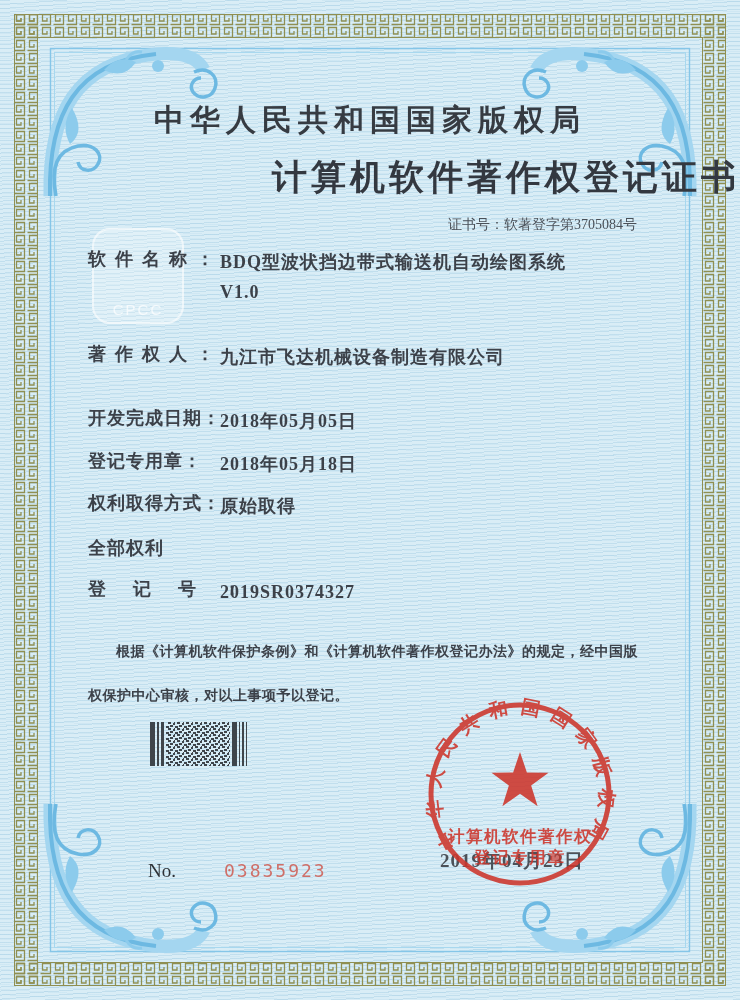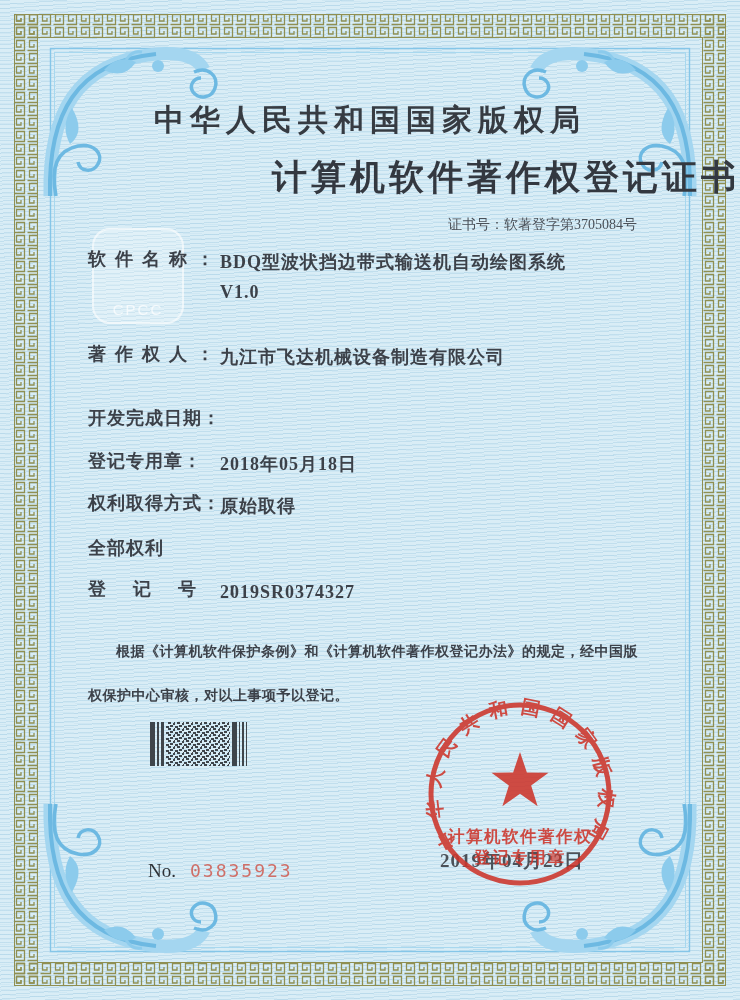--- a/index.html
+++ b/index.html
@@ -40,24 +40,24 @@
     display:flex;align-items:flex-end;justify-content:center;
     color:rgba(255,255,255,.95);font-size:15px;letter-spacing:2px;
     font-family:"Liberation Sans",sans-serif;padding-bottom:4px;box-sizing:border-box;}
 
   .barcode{position:absolute;left:150px;top:722px;}
 
   .seal{position:absolute;left:418px;top:692px;opacity:.88;z-index:4;}
   .seal-date{position:absolute;left:440px;top:848px;z-index:3;
     font-size:19px;font-weight:600;color:#4c5158;letter-spacing:1px;}
 
-  .serial{position:absolute;left:148px;top:860px;display:flex;align-items:baseline;gap:14px;}
+  .serial{position:absolute;left:148px;top:860px;display:flex;align-items:baseline;}
   .serial .prefix{font-size:19px;color:#2e3237;}
   .serial .num{font-size:18px;color:#cf6f68;
-    font-family:"DejaVu Sans Mono","Liberation Mono",monospace;letter-spacing:2px;}
+    font-family:"DejaVu Sans Mono","Liberation Mono",monospace;letter-spacing:2px;margin-left:48px;}
 </style>
 </head>
 <body>
 
 <div class="stage">
 
   <svg class="border-svg" width="740" height="1000" viewBox="0 0 740 1000">
     <defs>
       <pattern id="gk" width="13" height="13" patternUnits="userSpaceOnUse">
         <path d="M1.5,11.5 H11.5 V1.5 H3.5 V8 H8 V5" fill="none" stroke="#8f8f52" stroke-width="1.3"></path>
@@ -115,20 +115,23 @@
 
     <div class="row" style="top:342px">
       <span class="lbl ls-a">著作权人：</span>
       <div class="valwrap">
           <div class="val">九江市飞达机械设备制造有限公司</div>
         </div>
     </div>
 
     <div class="row" style="top:406px">
       <span class="lbl ls-b">开发完成日期：</span>
+      <div class="valwrap">
+          <div class="val">2018年05月05日</div>
+        </div>
     </div>
 
     <div class="row" style="top:449px">
       <span class="lbl ls-b">登记专用章：</span>
       <div class="valwrap">
           <div class="val">2018年05月18日</div>
         </div>
     </div>
 
     <div class="row" style="top:491px">

